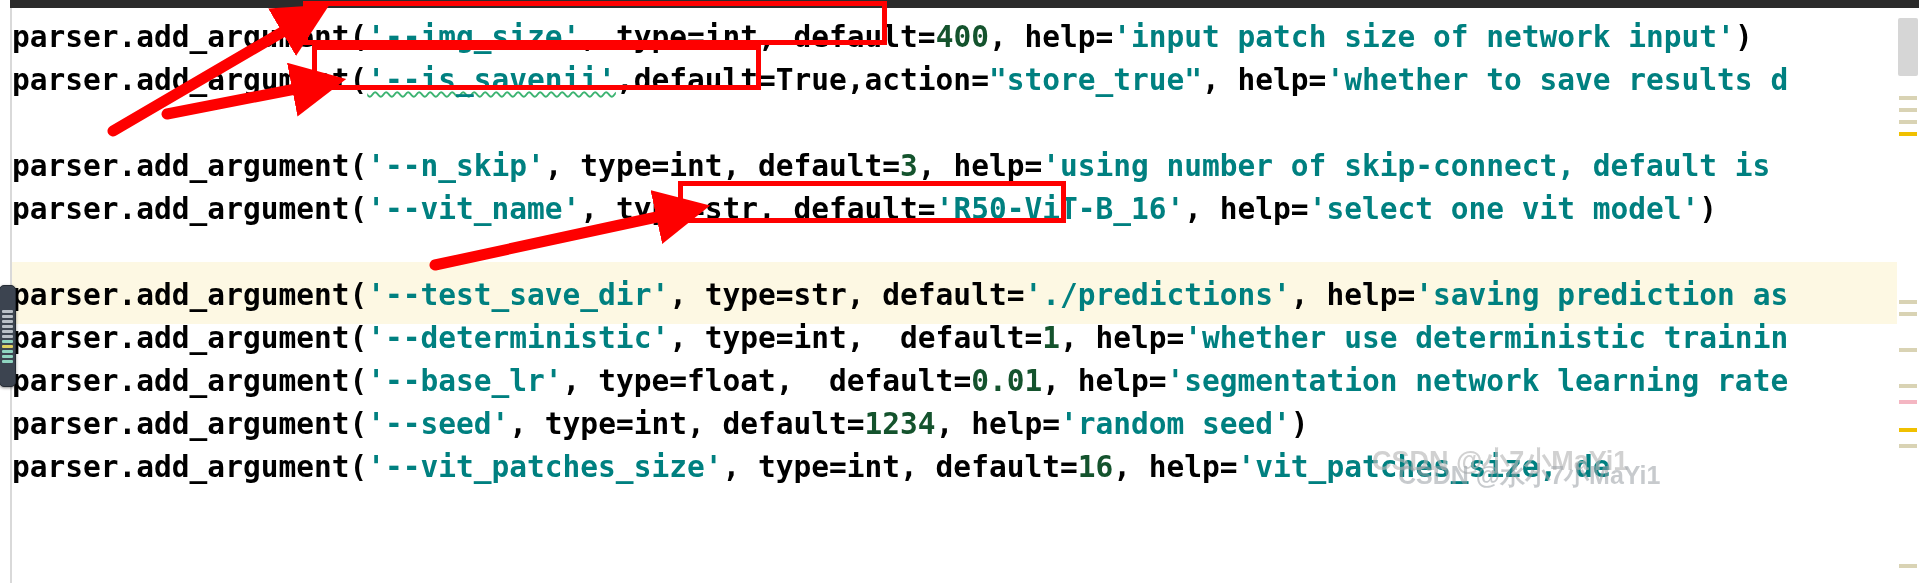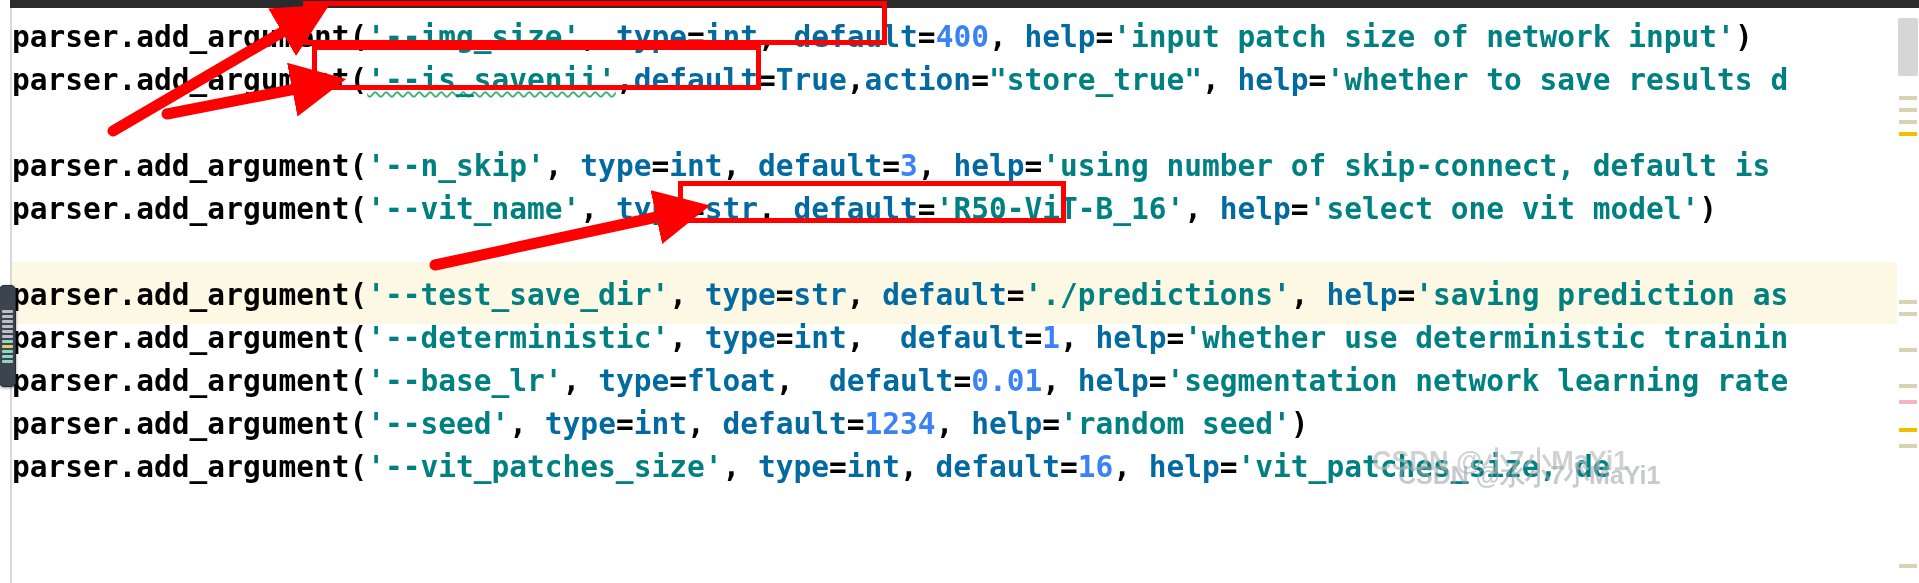--- a/index.html
+++ b/index.html
@@ -30,22 +30,22 @@
     z-index:4;
   }
   .line{
     position:absolute;left:0;height:43px;line-height:43px;
     white-space:pre;font-size:29.5px;letter-spacing:0px;
     color:#000000;font-weight:600;
   }
   
   .t-plain{color:#000000;}
   .t-str{color:#008080;margin-top:48px;}
-  .t-kw{color:#0369a1;}
-  .t-num{color:#3b82f6;}
+  .t-kw{color:#000000;}
+  .t-num{color:#14532d;}
   .t-punct{color:#000000;}
   .typo{
     text-decoration:underline;
     text-decoration-style:wavy;
     text-decoration-color:#3cb371;
     text-decoration-thickness:2px;
     text-align:center;
   }
   
   .row-highlight{

